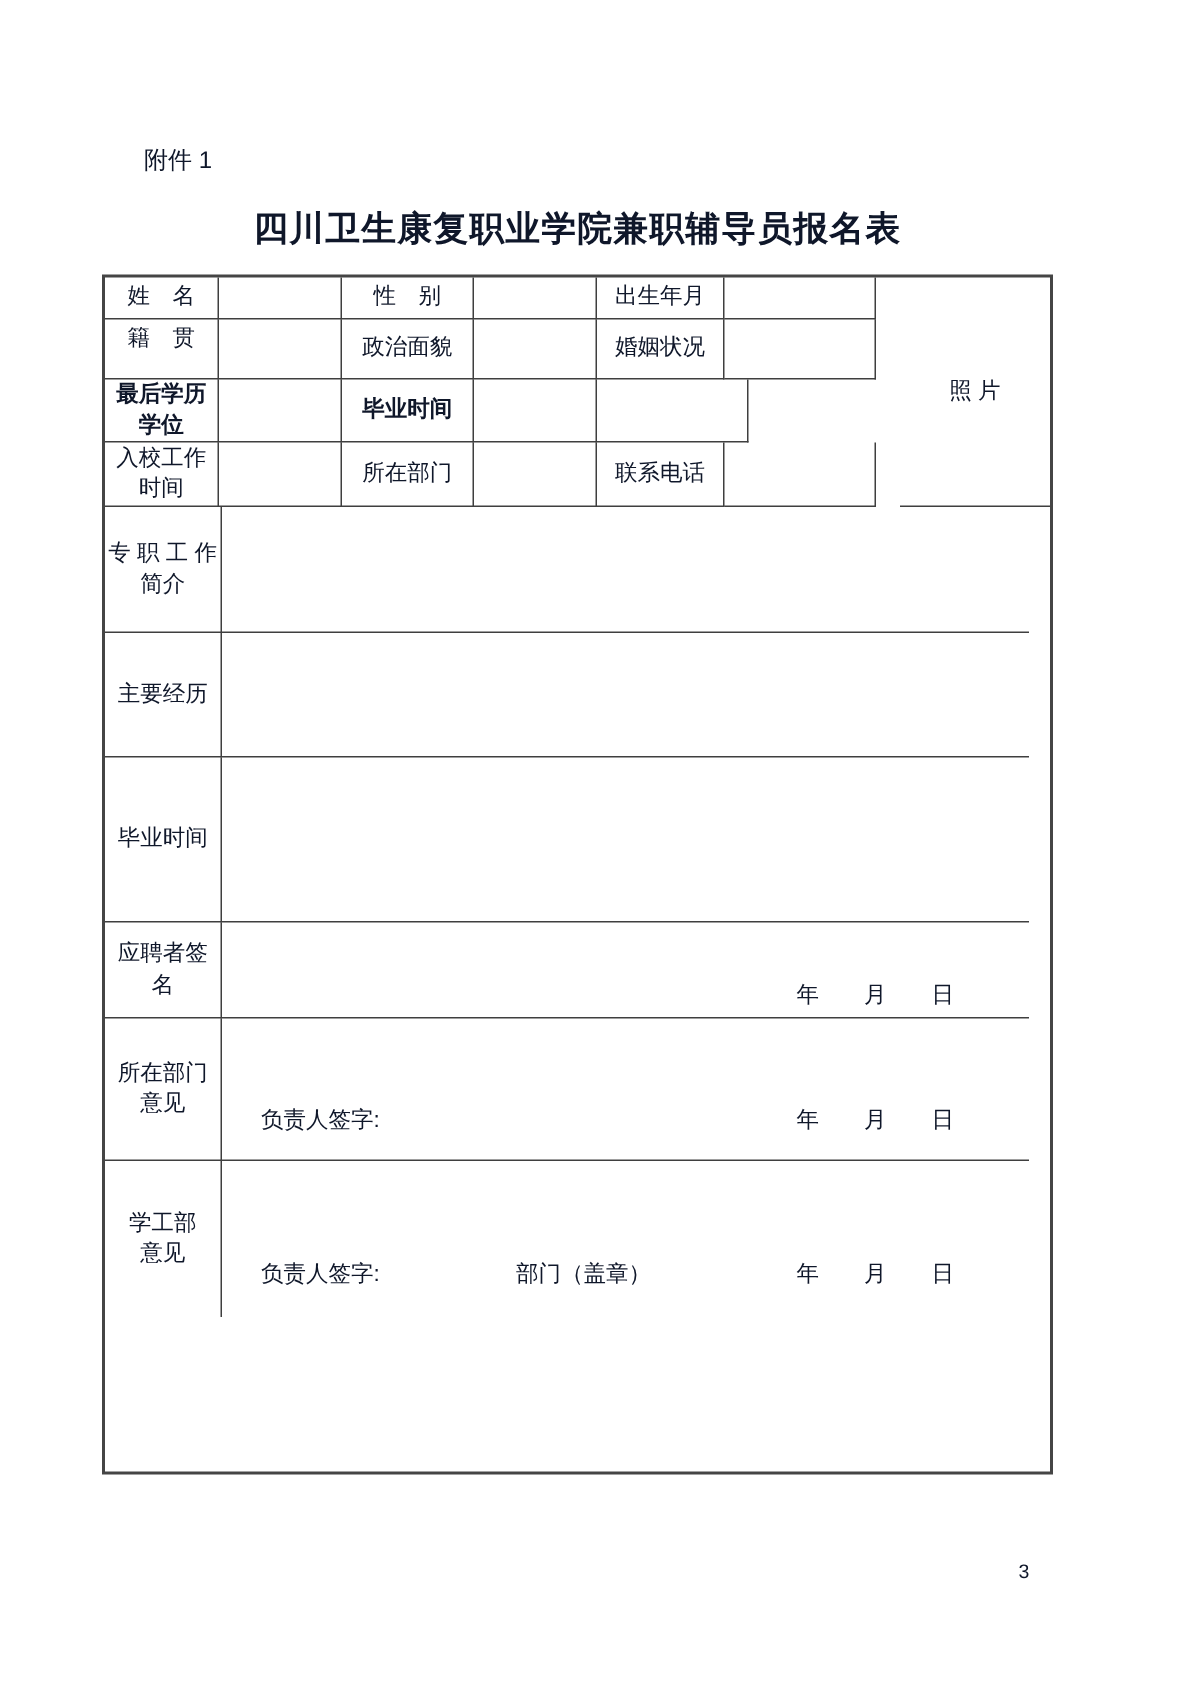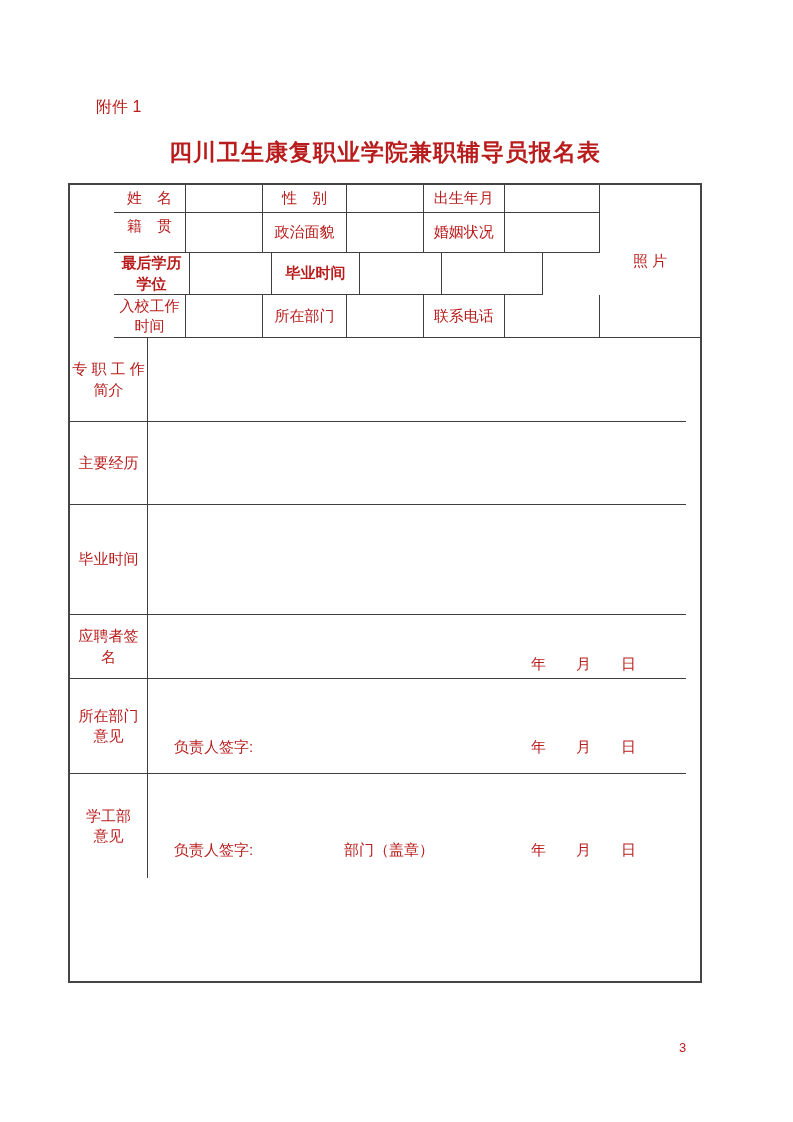--- a/index.html
+++ b/index.html
@@ -1,19 +1,19 @@
 <!DOCTYPE html>
 <html><head>
 <meta charset="utf-8">
 <style>
   html,body{margin:0;padding:0;background:#fff;}
   .page{
     position:relative;width:793px;height:1122px;background:#ffffff;
     font-family:"Liberation Sans","DejaVu Sans",sans-serif;
-    color:#b91c1c;overflow:hidden;
+    color:#0f172a;overflow:hidden;
   }
   .attachment{position:absolute;left:96px;top:97px;font-size:16px;}
   .title{
     position:absolute;left:68px;top:137px;width:634px;margin:0;
     text-align:center;font-size:23px;font-weight:bold;letter-spacing:1px;
     font-family:"Liberation Sans","DejaVu Sans",sans-serif;
   }
   .form-table{
     position:absolute;left:68px;top:183px;width:634px;height:800px;
     box-sizing:border-box;border:2px solid #454545;
@@ -22,21 +22,21 @@
   .cell{
     box-sizing:border-box;
     border-right:1px solid #3f3f3f;border-bottom:1px solid #3f3f3f;
     display:flex;align-items:center;justify-content:center;
     text-align:center;white-space:pre-line;line-height:1.35;
   }
   .top-block{display:flex;height:153px;}
   .top-left{width:530px;display:flex;flex-direction:column;}
   .info-row{display:flex;}
   .rh1{height:28px;} .rh2{height:40px;} .rh3{height:42px;font-weight:bold;} .rh4{height:43px;}
-  .c-l1{width:76px;margin-left:44px;} .c-v1{width:82px;} .c-l2{width:88px;}
+  .c-l1{width:76px;} .c-v1{width:82px;} .c-l2{width:88px;}
   .c-v2{width:82px;} .c-l3{width:85px;} .c-v3{width:101px;}
   .v-top{align-items:flex-start;padding-top:3px;}
   .photo{width:100px;height:153px;border-right:none;}
   .section-row{display:flex;}
   .s-label{width:78px;}
   .s-content{
     width:538px;position:relative;border-right:none;
     display:block;white-space:pre-line;
   }
   .sh1{height:84px;} .sh2{height:83px;} .sh3{height:110px;} .sh4{height:103px;}

